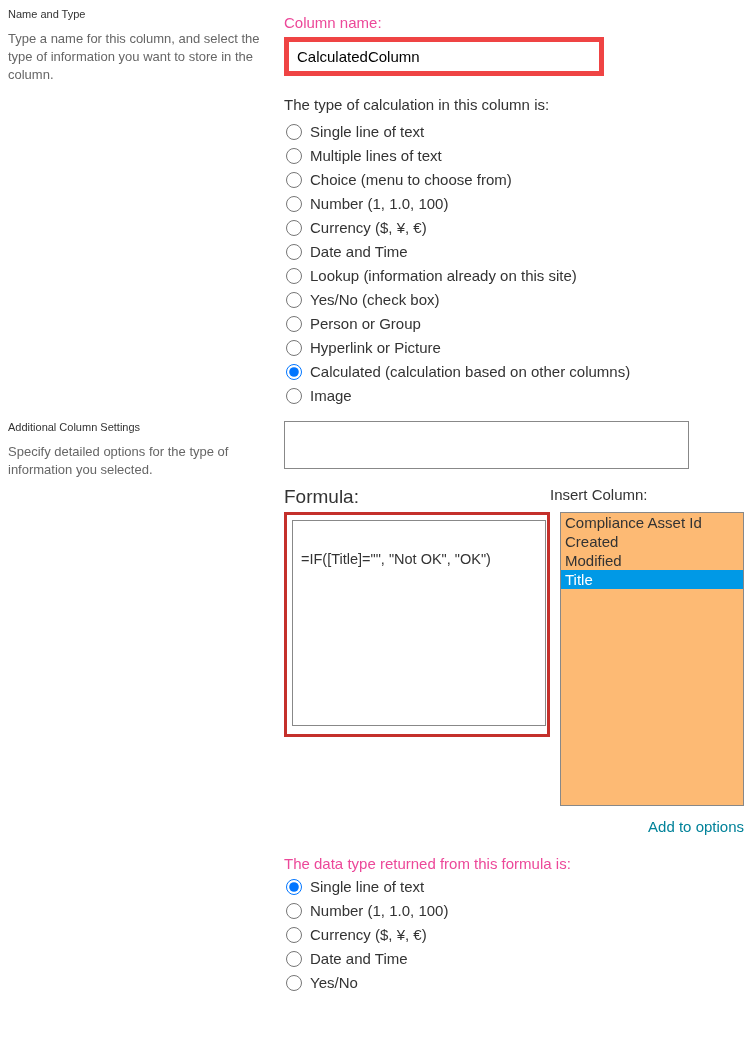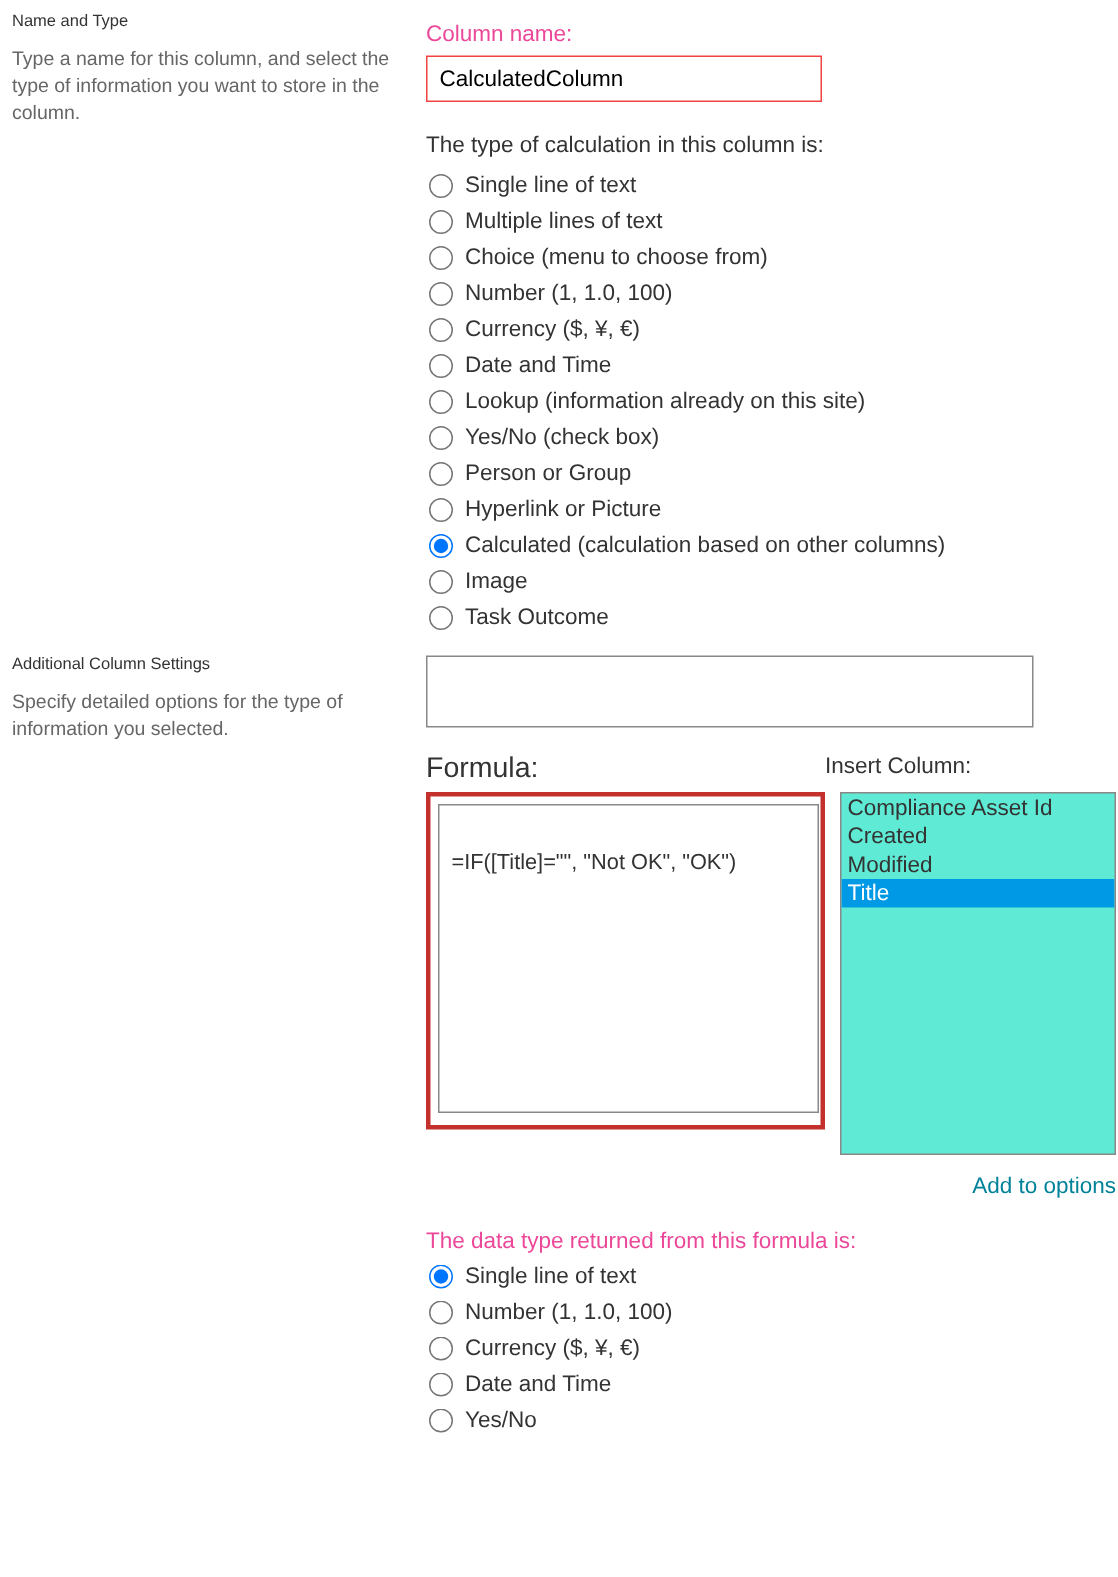--- a/index.html
+++ b/index.html
@@ -37,24 +37,24 @@
       color: #666;
       line-height: 1.4;
     }
     .field-label {
       font-size: 15px;
       color: #ec4899;
       margin-bottom: 6px;
       margin-top: 6px;
     }
     .text-input {
-      width: 264px;
+      width: 320px;
       padding: 6px 8px;
       font-size: 15px;
-      border: 1px solid #ef4444;
+      border: 5px solid #ef4444;
       font-family: inherit;
     }
     .radio-group {
       margin-top: 6px;
     }
     .radio-item {
       display: flex;
       align-items: center;
       margin-bottom: 7px;
       font-size: 15px;
@@ -102,25 +102,25 @@
       height: 206px;
       border: 1px solid #888;
       padding: 30px 8px 8px 8px;
       font-family: inherit;
       font-size: 14.5px;
       resize: none;
       color: #333;
     }
     .listbox {
       width: 184px;
-      height: 242px;
+      height: 294px;
       border: 1px solid #888;
       overflow-y: scroll;
       font-size: 15px;
-      background: #5eead4;
+      background: #fdba74;
     }
     .listbox-item {
       padding: 1px 4px;
       cursor: default;
     }
     .listbox-item.selected {
       background: #0099e6;
       color: #fff;
     }
     .add-link {
@@ -204,24 +204,20 @@
           <input type="radio" name="coltype" style="">
           <span>Hyperlink or Picture</span>
         </div>
         <div class="radio-item">
           <input type="radio" name="coltype" checked="" style="">
           <span>Calculated (calculation based on other columns)</span>
         </div>
         <div class="radio-item">
           <input type="radio" name="coltype" style="">
           <span>Image</span>
-        </div>
-        <div class="radio-item">
-          <input type="radio" name="coltype" style="">
-          <span>Task Outcome</span>
         </div>
       </div>
   </div>
 </div>
 
 <div class="row">
   <div class="left-col">
     <div class="section-title">Additional Column Settings</div>
     <div class="section-desc">Specify detailed options for the type of information you selected.</div>
   </div>

